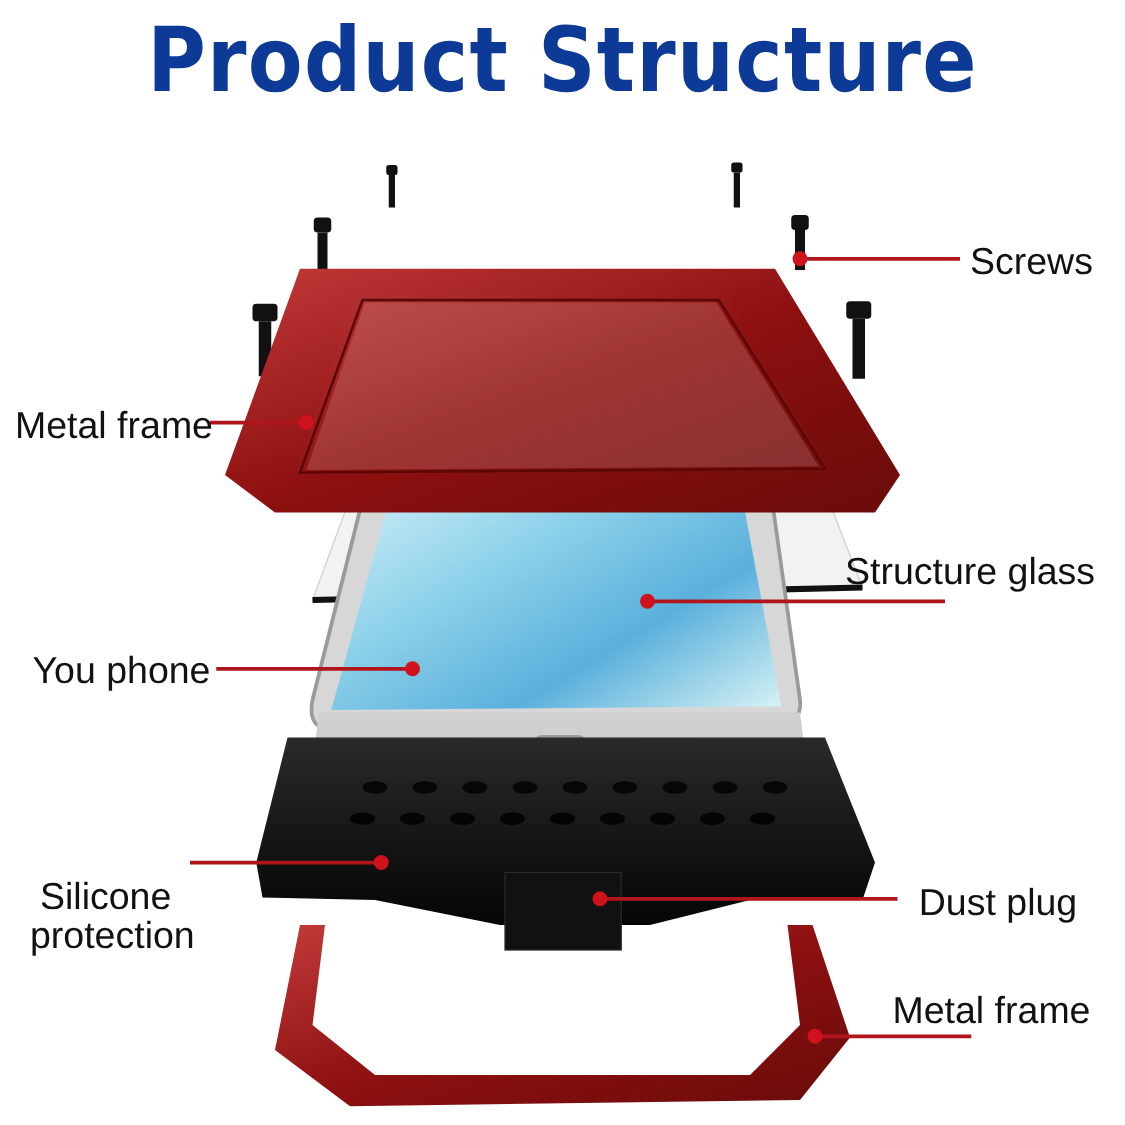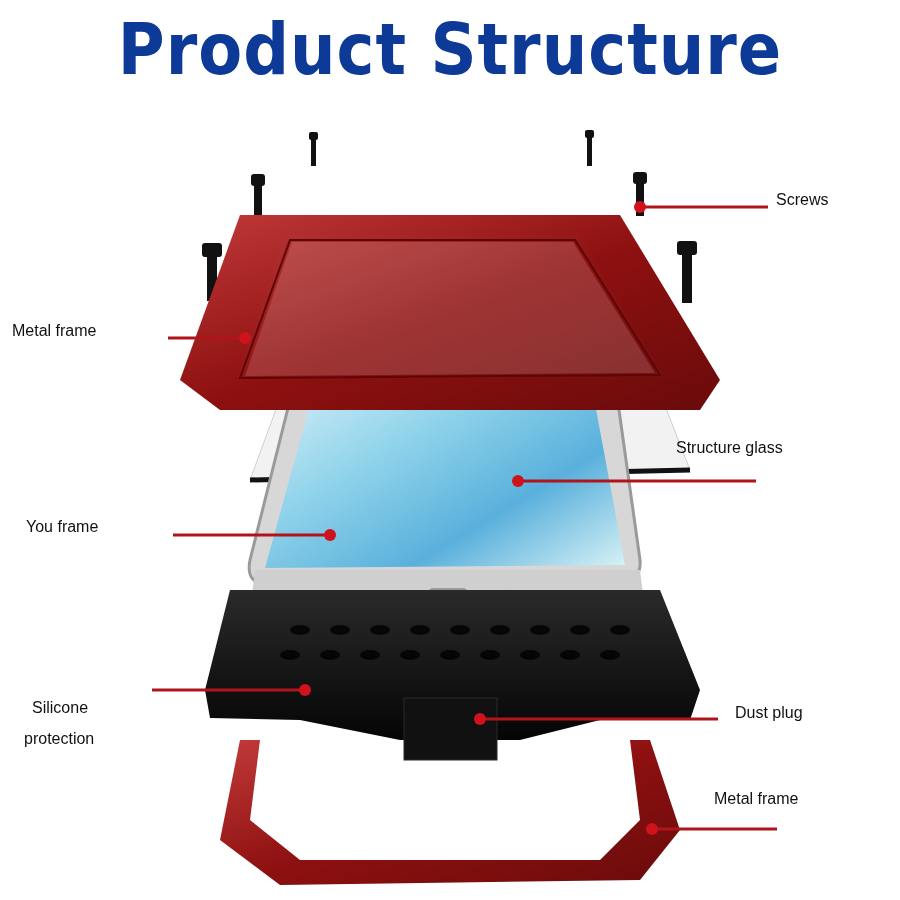--- a/index.html
+++ b/index.html
@@ -3,21 +3,21 @@
 <meta charset="utf-8">
 <style>
   html, body { margin:0; padding:0; background:#ffffff; }
   body { width:900px; height:900px; position:relative; overflow:hidden; font-family:"Liberation Sans", sans-serif; }
   .title {
     position:absolute; left:0; top:8px; width:900px; text-align:center;
     font-family:"DejaVu Sans", sans-serif; font-weight:bold; font-size:64px;
     color:#0c3a96; letter-spacing:1px; transform:scaleY(1.12); transform-origin:top center;
   }
   .art { position:absolute; left:0; top:0; width:900px; height:900px; }
-  .label { position:absolute; font-size:16px; color:#111; line-height:1.4; white-space:nowrap; }
+  .label { position:absolute; font-size:30px; color:#111; line-height:1.4; white-space:nowrap; }
 </style>
 </head>
 <body>
 
 <div class="title">Product Structure</div>
 
 <svg class="art" viewBox="0 0 900 900" xmlns="http://www.w3.org/2000/svg">
   <defs>
     <linearGradient id="redG" x1="0" y1="0" x2="1" y2="1">
       <stop offset="0" stop-color="#c23a3a"></stop>
@@ -121,17 +121,17 @@
     <circle cx="330" cy="535" r="6"></circle>
     <circle cx="305" cy="690" r="6"></circle>
     <circle cx="480" cy="719" r="6"></circle>
     <circle cx="652" cy="829" r="6"></circle>
   </g>
 </svg>
 
 <div class="label" style="left:776px; top:189px;">Screws</div>
 <div class="label" style="left:12px; top:320px;">Metal frame</div>
 <div class="label" style="left:676px; top:437px;">Structure glass</div>
-<div class="label" style="left:26px; top:516px;">You frame</div>
+<div class="label" style="left:26px; top:516px;">You phone</div>
 <div class="label" style="left:32px; top:661px;margin-top:36px;">Silicone</div>
 <div class="label" style="left:24px; top:728px;">protection</div>
 <div class="label" style="left:735px; top:702px;">Dust plug</div>
 <div class="label" style="left:714px; top:788px;">Metal frame</div>
 
 </body></html>

